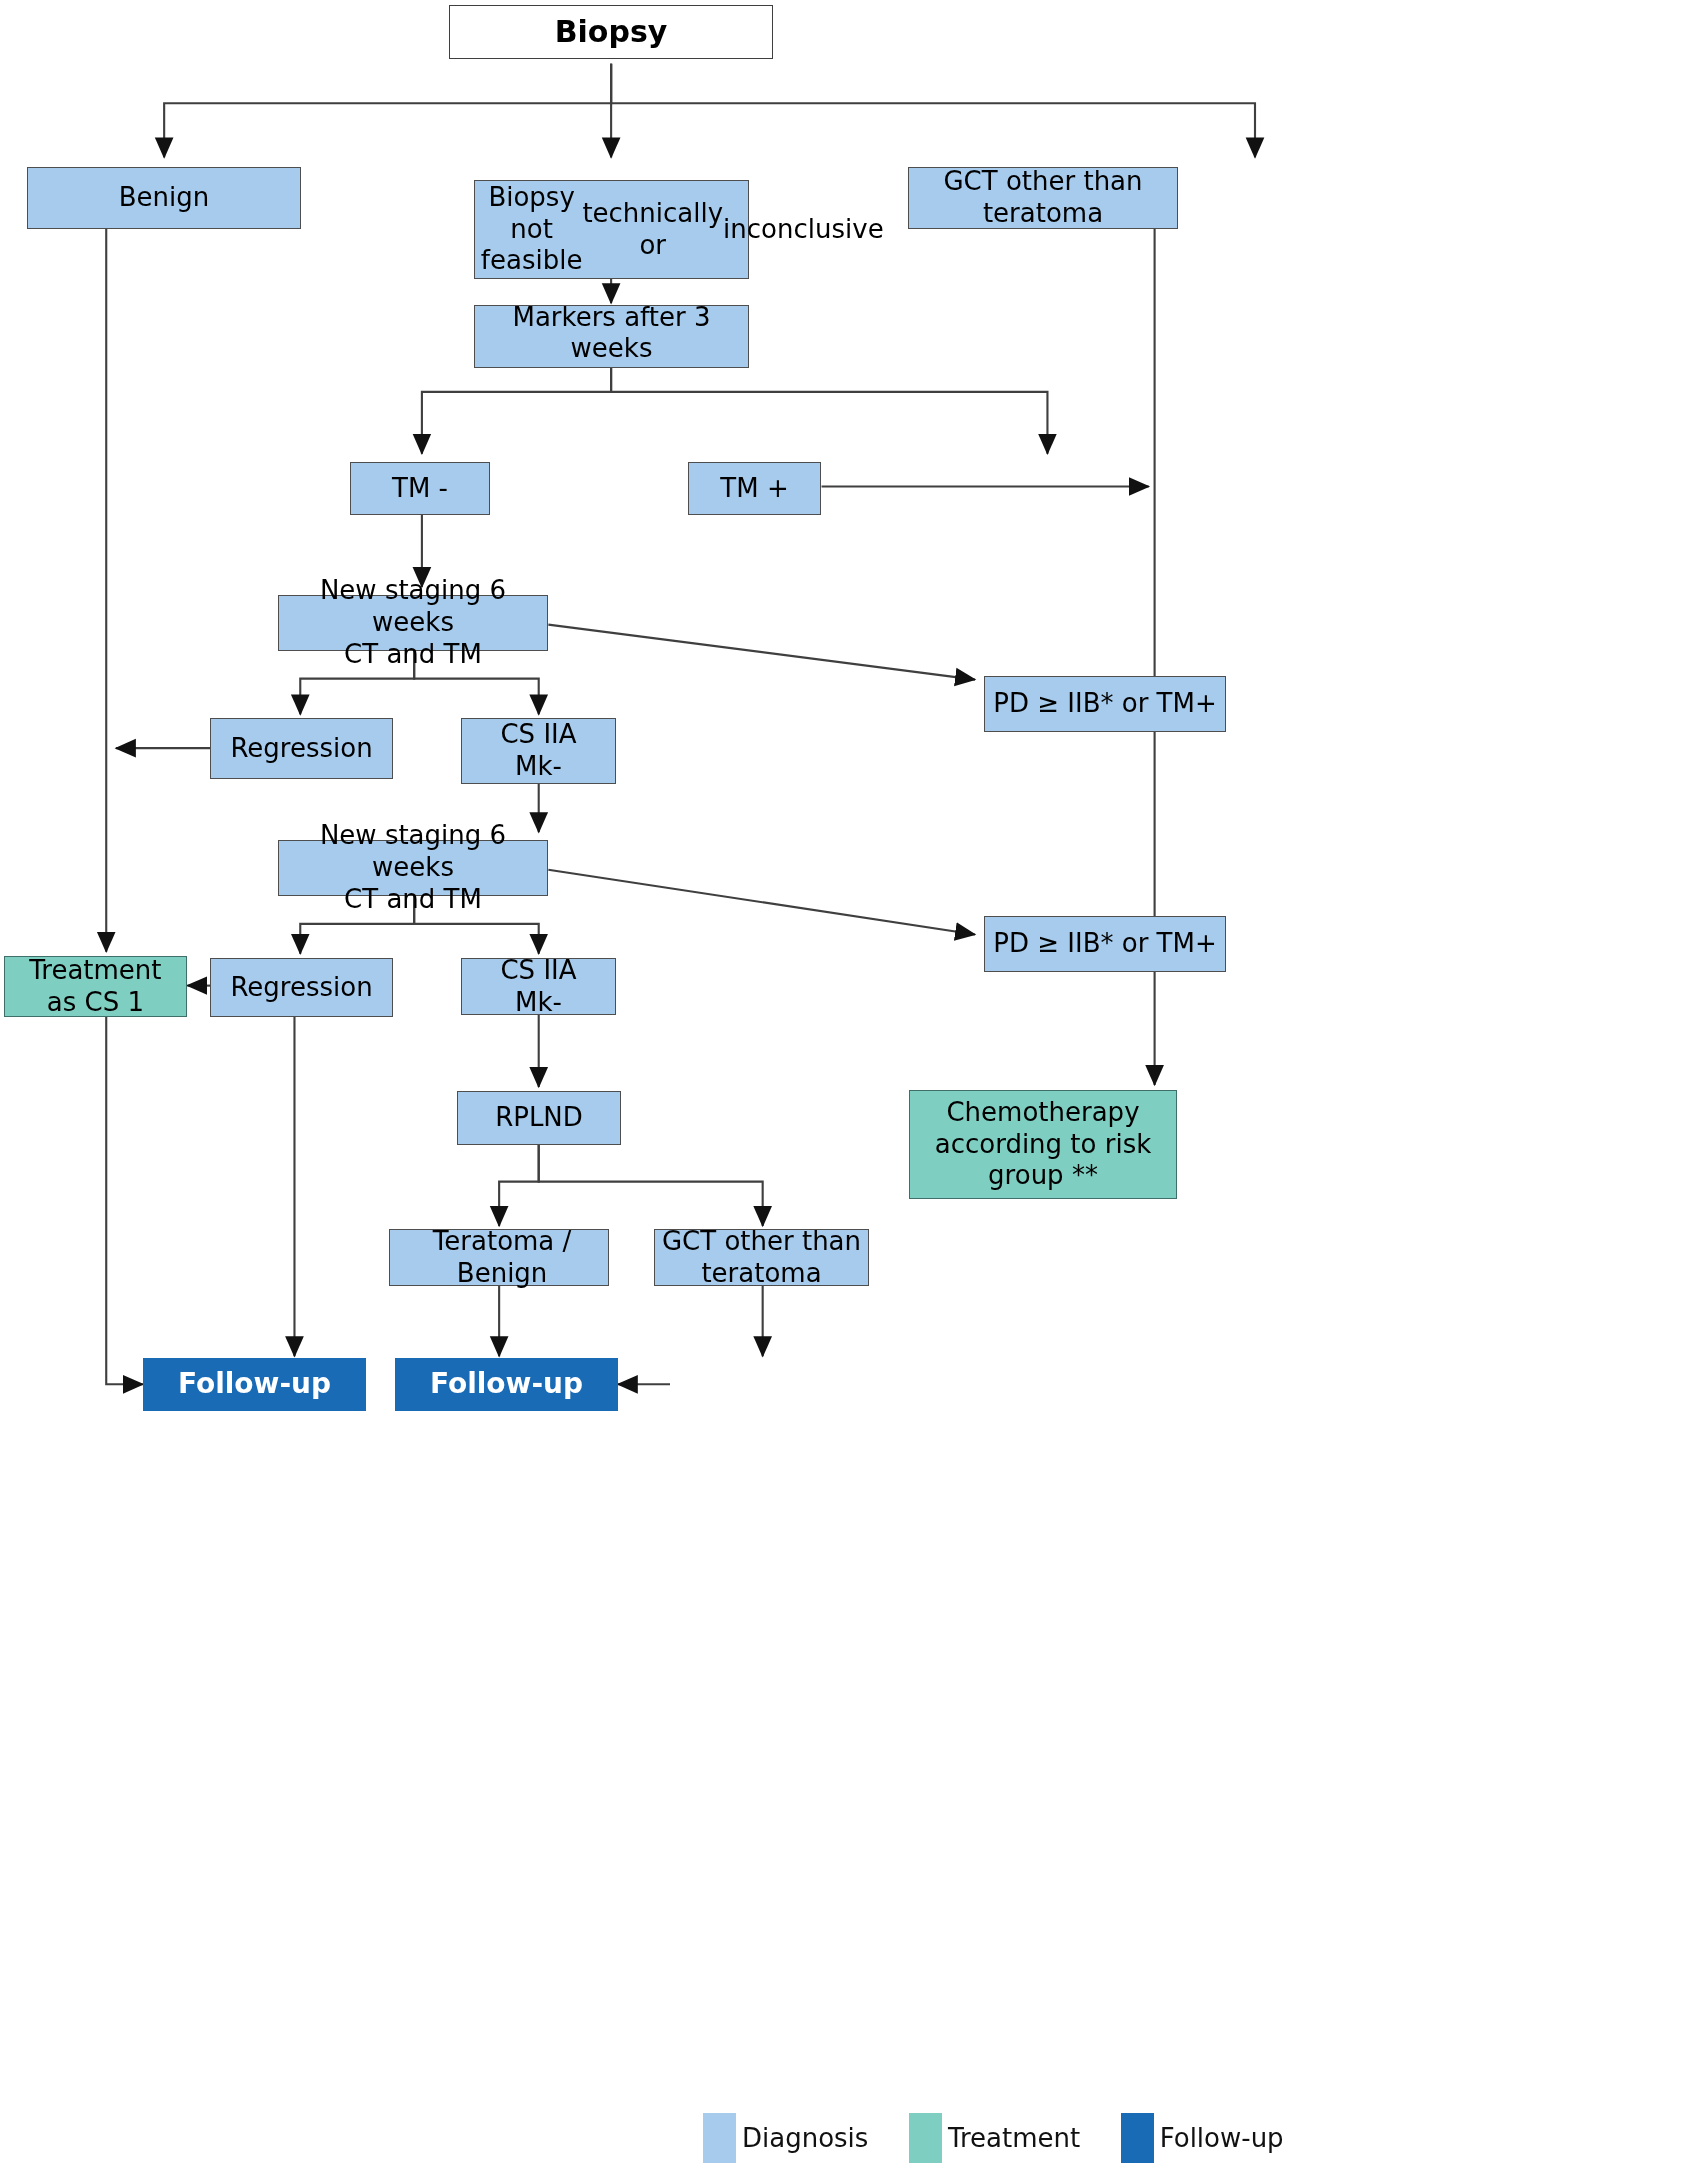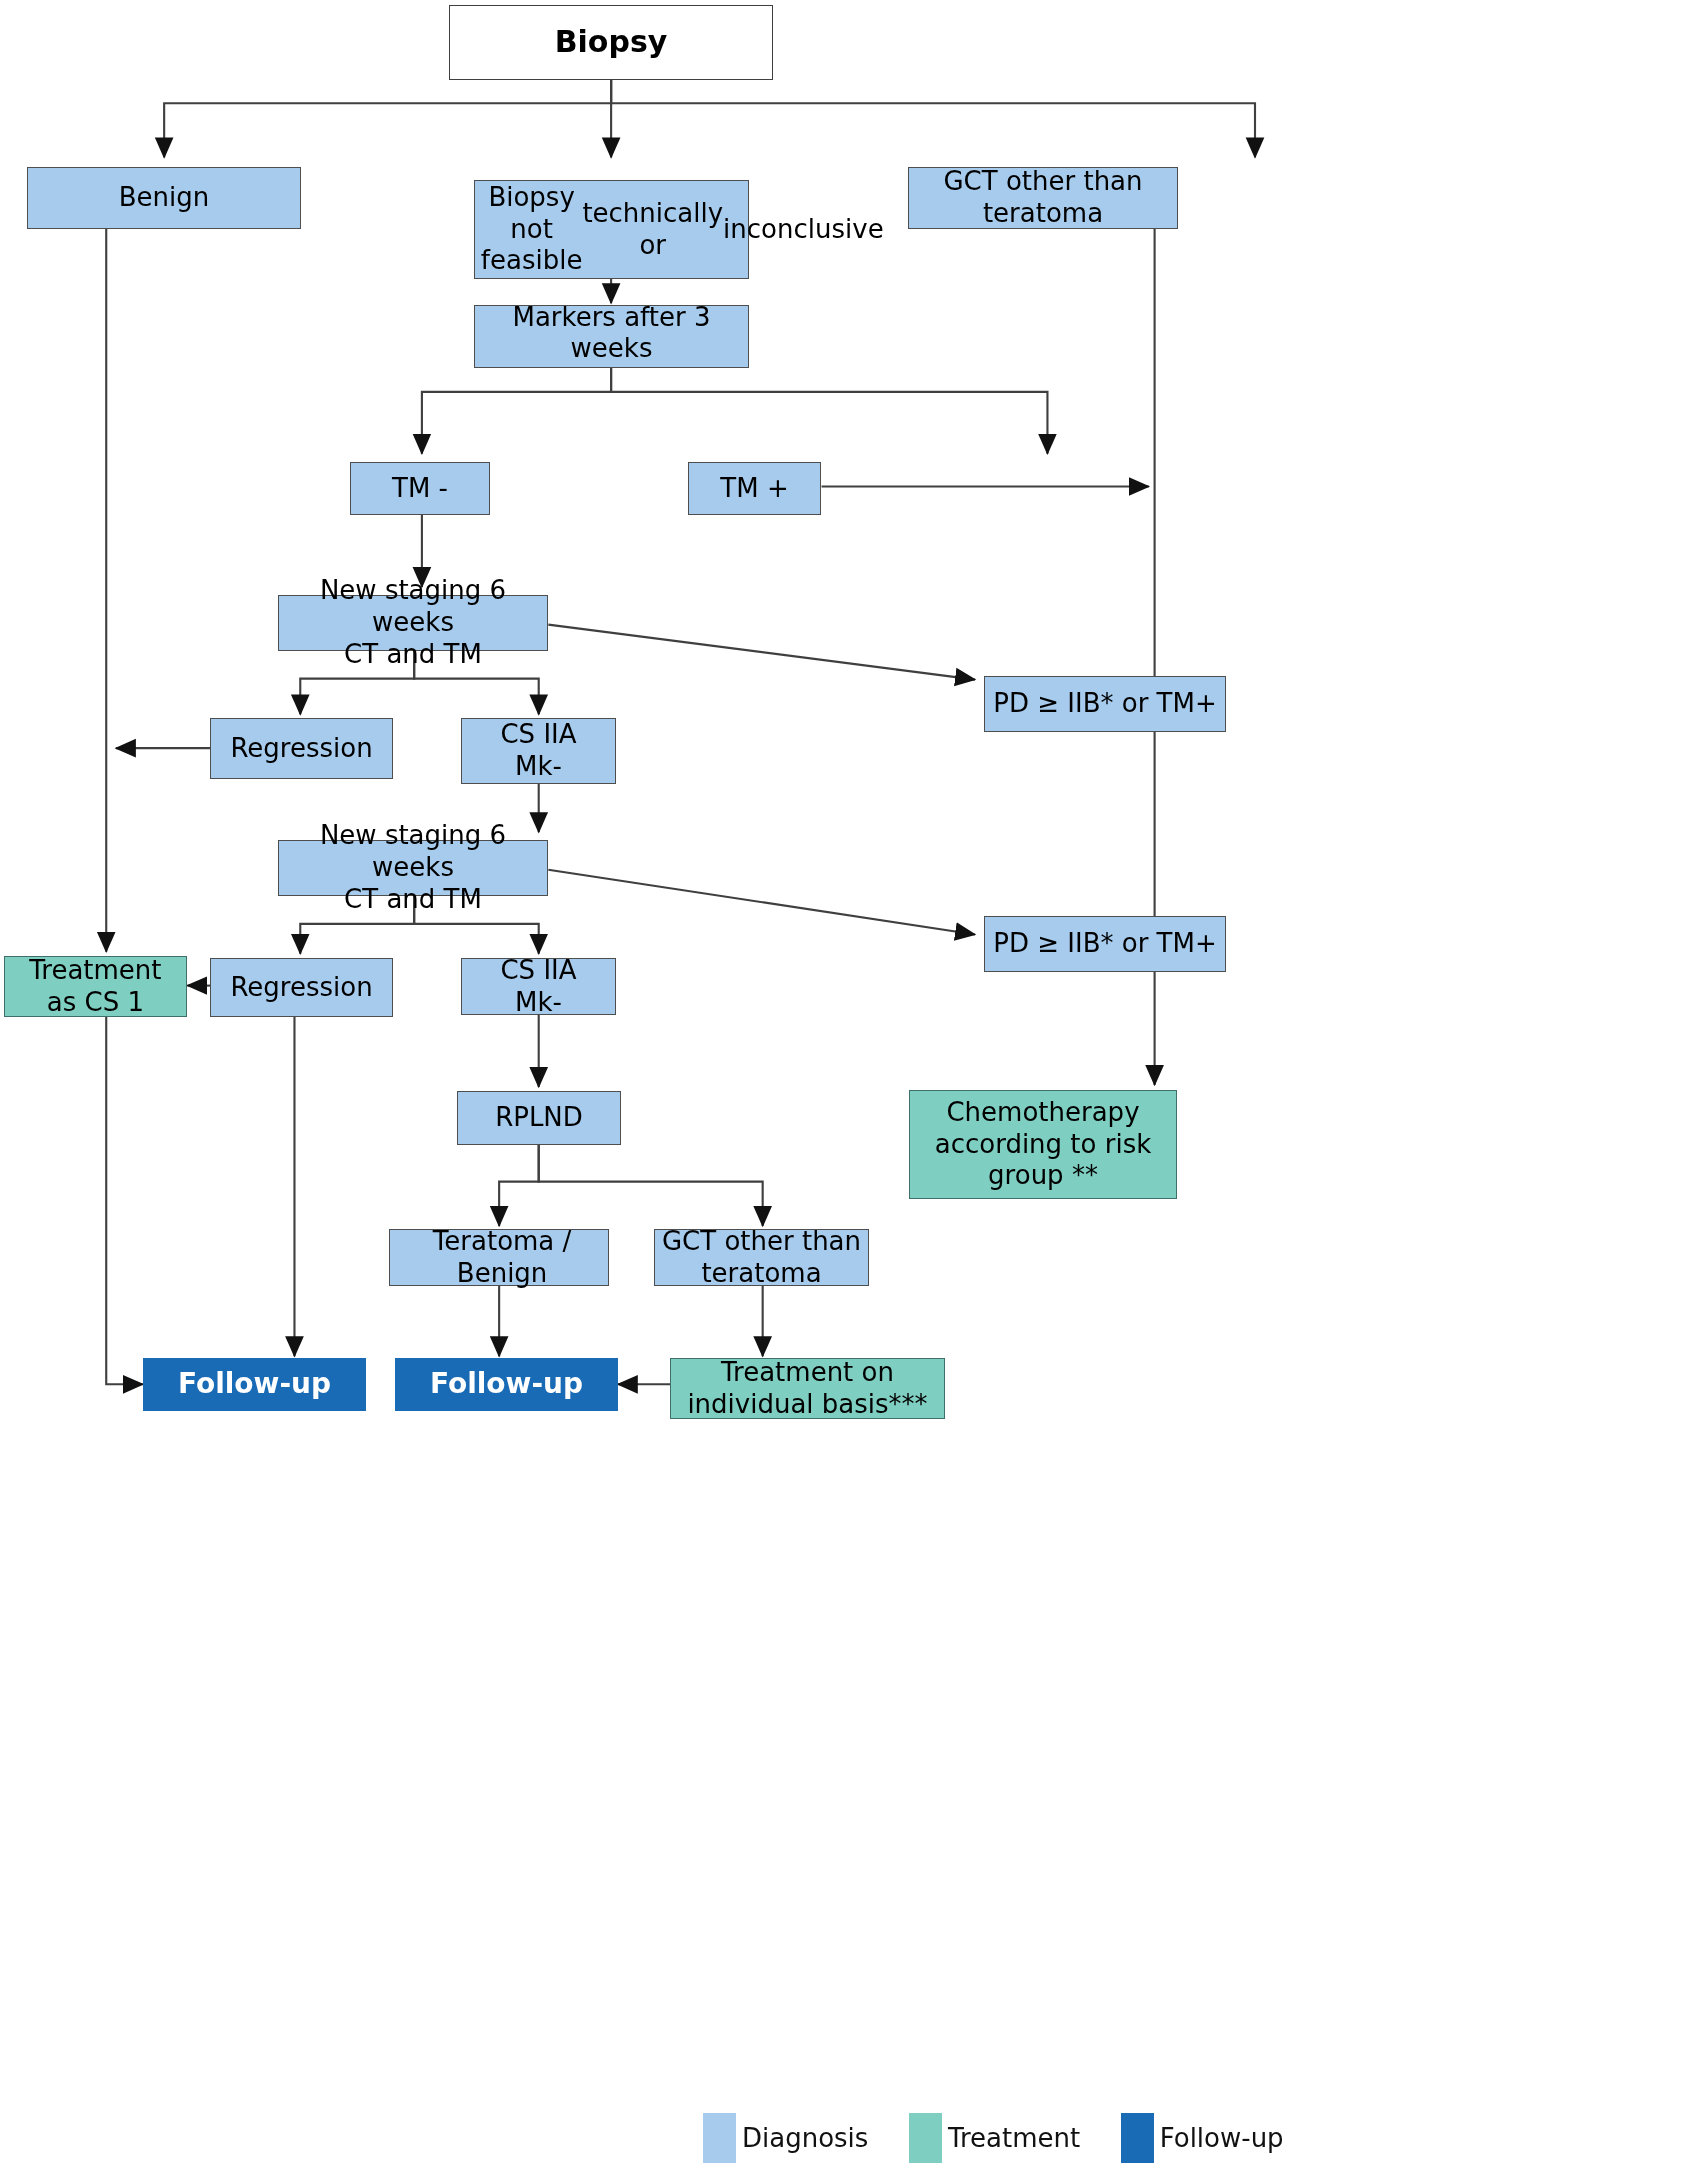--- a/index.html
+++ b/index.html
@@ -143,21 +143,21 @@
       <path d="M1196,237 L1196,1124"></path>
 
       <path d="M851,504 L1190,504"></path>
 
       <path d="M1070,730 L1190,730"></path>
 
       <path d="M1070,979 L1190,979"></path>
     </g>
   </svg>
 
-  <div class="node start" style="left:449px; top:4.8px; width:324px; height:75px;">
+  <div class="node start" style="left:449px; top:4.8px; width:324px; height:54px;">
     <span>Biopsy</span>
   </div>
 
   <div class="node diagnosis" style="left:27px; top:167px; width:274px; height:62px;">
     <span>Benign</span>
   </div>
 
   <div class="node diagnosis" style="left:474px; top:180px; width:275px; height:99px; justify-content:flex-start;">
     <span>Biopsy not feasible</span>
     <span>technically or</span>
@@ -236,24 +236,20 @@
     <span>GCT other than</span>
     <span>teratoma</span>
   </div>
 
   <div class="node treatment" style="left:909px; top:1090px; width:268px; height:109px; flex-direction:column; justify-content:center;">
     <span>Chemotherapy</span>
     <span>according to risk</span>
     <span>group **</span>
   </div>
 
-  <div class="node treatment" style="left:670px; top:1358px; width:275px; height:61px; flex-direction:column; justify-content:center;">
-    <span>Treatment on</span>
-    <span>individual basis***</span>
-  </div>
 
   <div class="node followup" style="left:143px; top:1358px; width:223px; height:53px;">
     <span>Follow-up</span>
   </div>
 
   <div class="node followup" style="left:395px; top:1358px; width:223px; height:53px;">
     <span>Follow-up</span>
   </div>
 
   <div class="legend" style="left:703px; top:2113px;">

